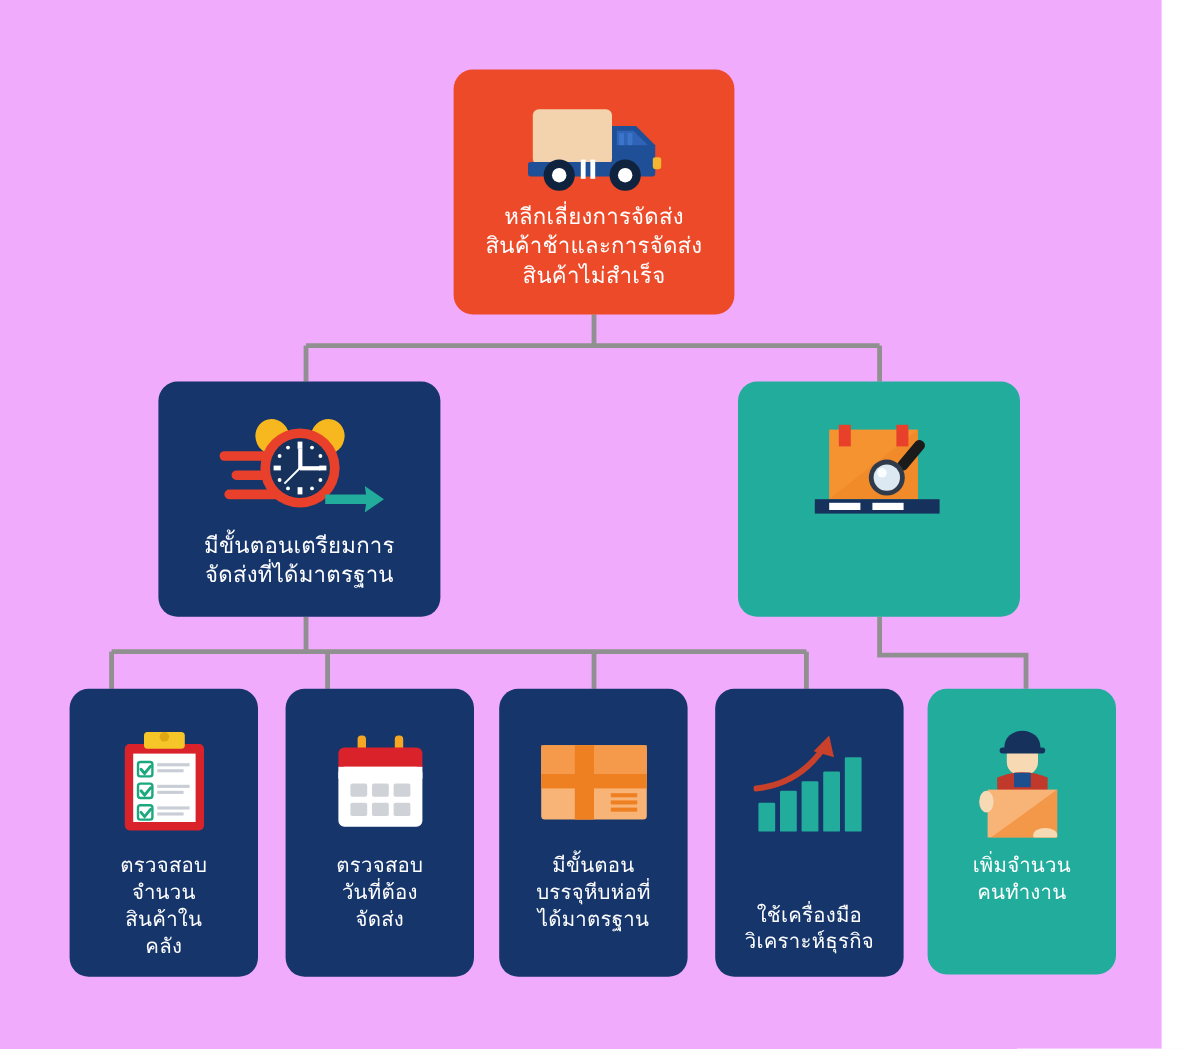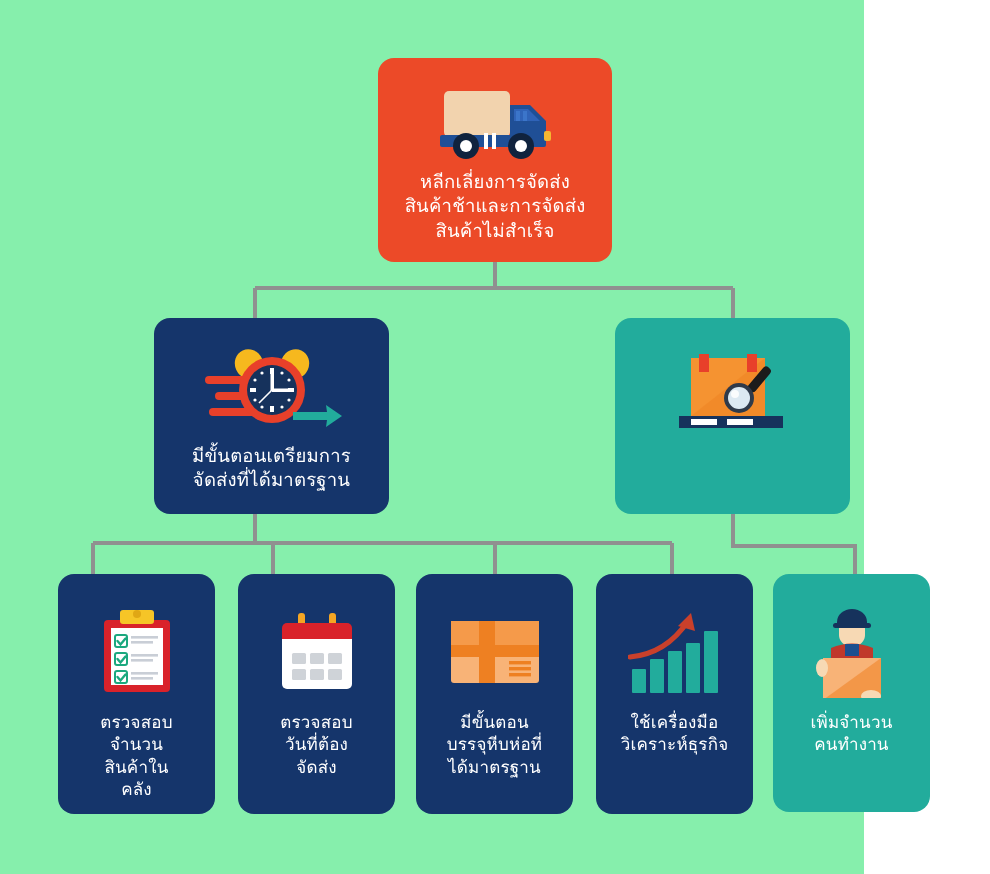--- a/index.html
+++ b/index.html
@@ -5,23 +5,23 @@
   * { box-sizing: border-box; margin: 0; padding: 0; }
   html, body {
     width: 990px;
     height: 874px;
     background: #ffffff;
     font-family: "DejaVu Sans", "Liberation Sans", sans-serif;
     overflow: hidden;
   }
   #diagram {
     position: relative;
-    width: 864px;
+    width: 968px;
     height: 874px;
-    background: #86efac;
+    background: #f0abfc;
   }
   svg.connectors {
     position: absolute;
     left: 0; top: 0;
     width: 990px; height: 874px;
     pointer-events: none;
   }
   .node {
     position: absolute;
     border-radius: 16px;
@@ -54,21 +54,21 @@
     left: 378px; top: 58px;
     width: 234px; height: 204px;
     background: #EC4A28;
     padding-top: 26px;
   }
   #node-root .icon-wrap { height: 78px; }
   #node-root .label { font-size: 18.5px; margin-top: 8px; }
 
   
   #node-l2-left {
-    left: 154px; top: 318px;
+    left: 132px; top: 318px;
     width: 235px; height: 196px;
     background: #15356B;
     padding-top: 26px;
   }
   #node-l2-right {
     left: 615px; top: 318px;
     width: 235px; height: 196px;
     background: #22AC9C;
     padding-top: 26px;
   }
@@ -80,21 +80,21 @@
     top: 574px;
     width: 157px;
     height: 240px;
     padding-top: 33px;
   }
   .level3 .icon-wrap { height: 92px; }
   .level3 .label { font-size: 17px; margin-top: 12px; }
   #node-l3-1 { left: 58px;  background: #15356B; }
   #node-l3-2 { left: 238px; background: #15356B; }
   #node-l3-3 { left: 416px; background: #15356B; }
-  #node-l3-4 { left: 596px; background: #15356B; }
+  #node-l3-4 { left: 596px; background: #15356B; gap: 41px; }
   #node-l3-5 { left: 773px; background: #22AC9C; height: 238px; }
 </style>
 </head>
 <body>
 
 <div id="diagram">
 
   <svg class="connectors" viewBox="0 0 990 874" xmlns="http://www.w3.org/2000/svg">
     <g stroke="#909090" stroke-width="4" fill="none" stroke-linecap="butt">
 

